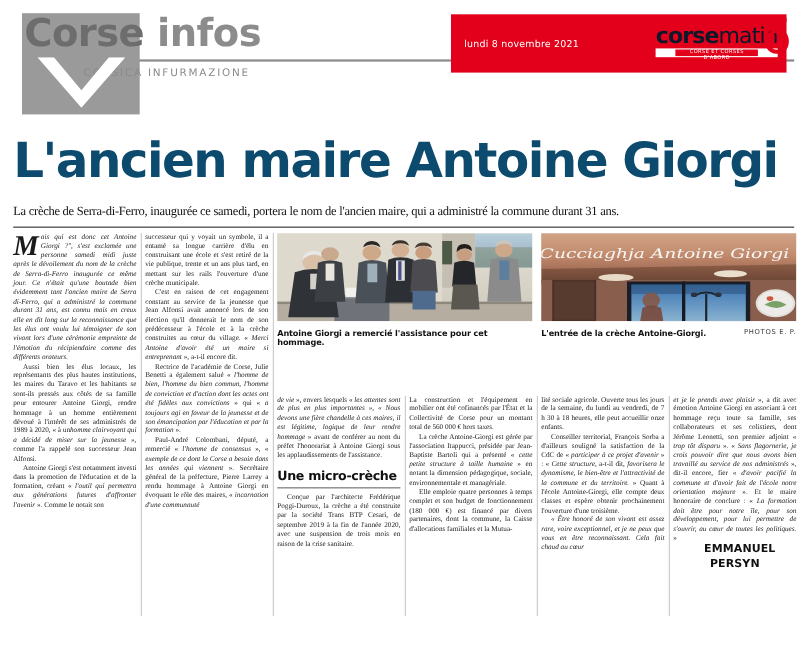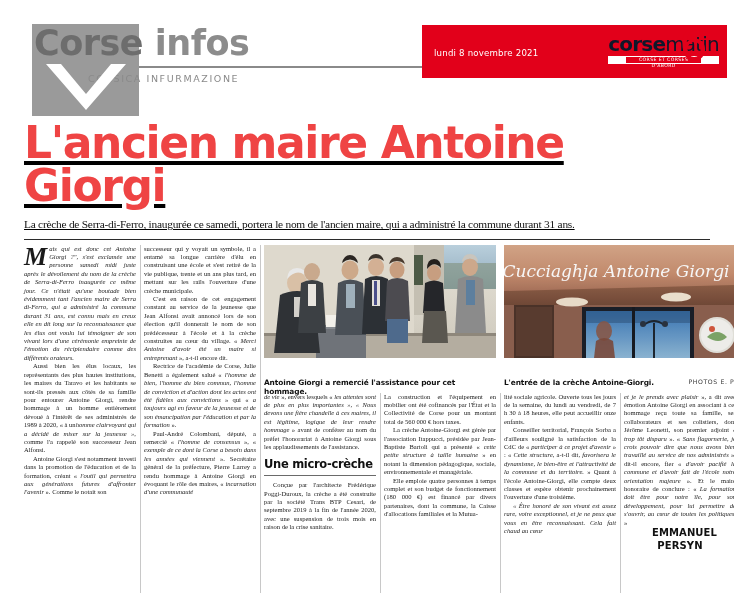--- a/index.html
+++ b/index.html
@@ -7,22 +7,21 @@
     margin: 0; padding: 0;
     width: 734px; height: 611px;
     background: #ffffff;
     font-family: "Liberation Serif", serif;
     overflow: hidden;
   }
   .page {
     position: relative;
     width: 734px; height: 611px;
     background: #fff;
-    padding: 16px;
-    text-decoration: underline;
+    padding: 4px;
   }
 
   
   .masthead {
     position: relative;
     height: 100px;
     margin: 0 8px;
   }
   .mast-gray-square {
     position: absolute;
@@ -116,27 +115,27 @@
     right: 2px; top: 6px;
     font-family: "DejaVu Sans", sans-serif;
     font-size: 45px;
     color: #e2001a;
     line-height: 1;
     z-index: 4;
   }
 
   
   .headline {
-    margin: 0 8px;
+    margin: 16px 8px;
     font-family: "DejaVu Sans", sans-serif;
     font-weight: bold;
     font-size: 44px;
     line-height: 0.97;
     letter-spacing: -1.4px;
-    color: #ef4444;
+    color: #0c4a6e;
     padding-top: 6px;
   }
   .headline .l1 { display: block; }
   .headline .l2 { display: block; margin-left: 44px; }
 
   
   .standfirst {
     margin: 10px 8px 0 8px;
     font-family: "Liberation Serif", serif;
     font-size: 11.4px;
@@ -221,36 +220,36 @@
   }
 
   
   .photo-block {
     position: absolute;
     top: 0;
   }
   .pb-left  { left: 240px; width: 232px; }
   .pb-right { left: 480px; width: 232px; }
   .photo {
-    width: 100%; height: 113px;
+    width: 100%; height: 80px;
     overflow: hidden;
     position: relative;
     background: #e5e5e5;
   }
   .photo svg { display: block; width: 100%; height: 100%; }
   .caption {
     font-family: "DejaVu Sans", sans-serif;
     font-weight: bold;
     font-size: 7.4px;
     color: #111;
-    margin-top: 20px;
+    margin-top: 6px;
     letter-spacing: -0.1px;
     display: flex;
     justify-content: space-between;
-    align-items: flex-start;
+    align-items: center;
   }
   .credit {
     font-family: "DejaVu Sans", sans-serif;
     font-weight: normal;
     font-size: 6.2px;
     color: #3a3a3a;
     letter-spacing: 0.6px;
     white-space: nowrap;
     padding-left: 6px;
   }

